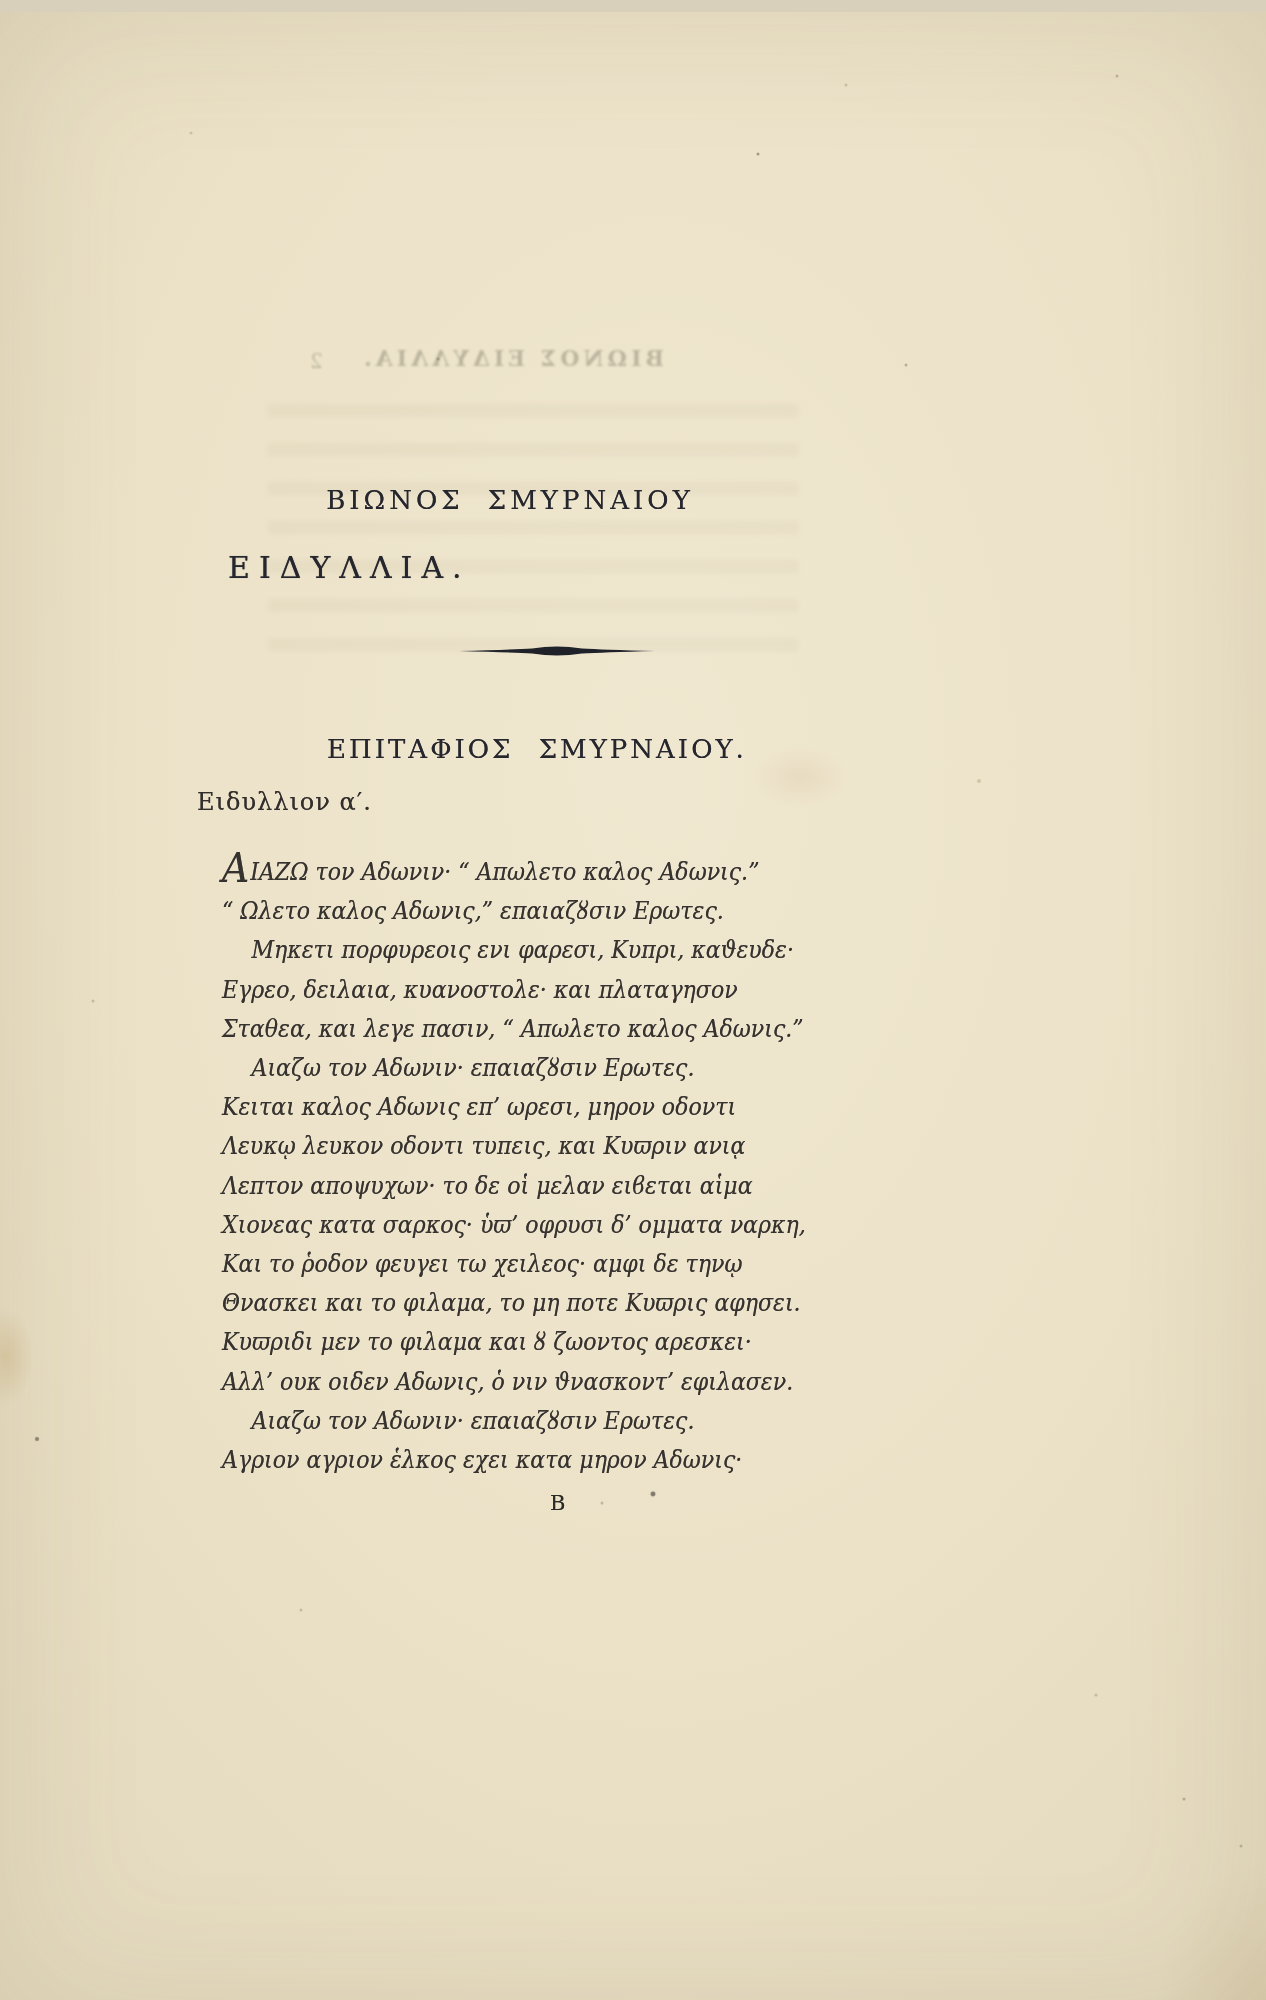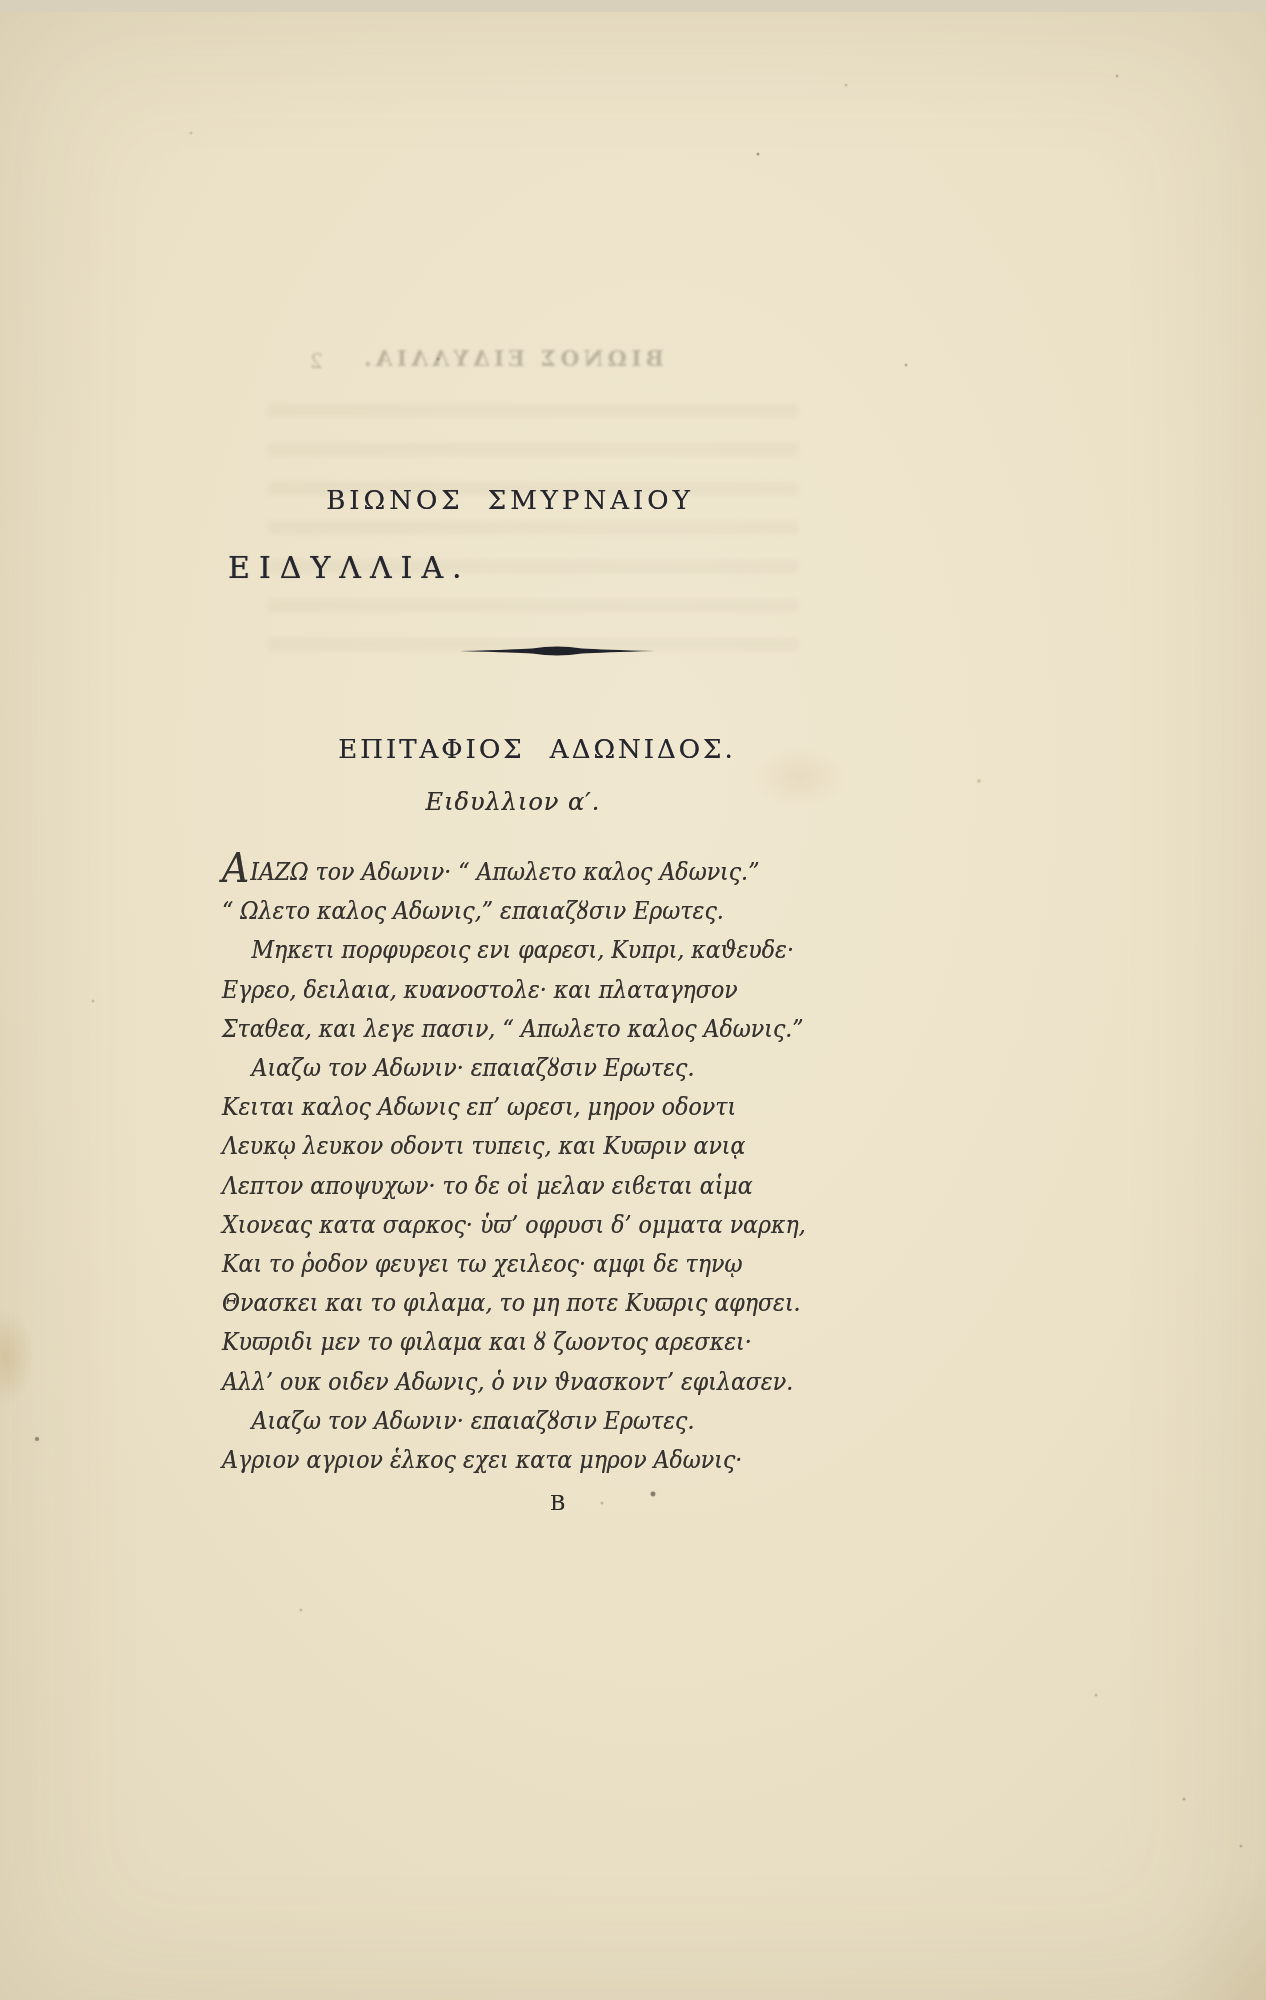--- a/index.html
+++ b/index.html
@@ -66,22 +66,20 @@
   .sec-heading{
     position:absolute; top:722px; left:6px; width:100%;
     text-align:center;
     font-size:26px; letter-spacing:3px; word-spacing:14px;
     color:#26262e;
     text-shadow:0 0 0.6px rgba(38,38,46,0.75);
     white-space:nowrap;
   }
   .sec-sub{
     position:absolute; top:776px; left:-18px; width:100%;
-    text-align:center;
-    font-style:italic;
     font-size:24px; letter-spacing:1px;
     color:#312e2c;
     text-shadow:0 0 0.5px rgba(45,42,38,0.7);
     white-space:nowrap;
   }
 
   .poem{
     position:absolute; top:841px; left:7px; width:620px;
     font-style:italic;
     font-size:24px; line-height:39.2px;
@@ -142,21 +140,21 @@
 
     <div class="t1">ΒΙΩΝΟΣ ΣΜΥΡΝΑΙΟΥ</div>
 
     <div class="t2">ΕΙΔΥΛΛΙΑ.</div>
 
     <svg class="divider" width="200" height="16" viewBox="0 0 200 16">
       <path d="M2 8 Q55 6.6 75 5.4 Q100 1.6 125 5.4 Q145 6.6 198 8
                Q145 9.4 125 10.6 Q100 14.4 75 10.6 Q55 9.4 2 8 Z" fill="#20222a"></path>
     </svg>
 
-    <div class="sec-heading">ΕΠΙΤΑΦΙΟΣ ΑΔΩΝΙΔΟΣ.</div>
+    <div class="sec-heading">ΕΠΙΤΑΦΙΟΣ ΣΜΥΡΝΑΙΟΥ.</div>
 
     <div class="sec-sub">Ειδυλλιον α′.</div>
 
     <div class="poem">
       <p><span class="initial">Α</span><span>ΙΑΖΩ τον Αδωνιν· “ Απωλετο καλος Αδωνις.”</span></p>
       <p>“ Ωλετο καλος Αδωνις,” επαιαζȣσιν Ερωτες.</p>
       <p class="indent">Μηκετι πορφυρεοις ενι φαρεσι, Κυπρι, καϑευδε·</p>
       <p>Εγρεο, δειλαια, κυανοστολε· και πλαταγησον</p>
       <p>Σταθεα, και λεγε πασιν, “ Απωλετο καλος Αδωνις.”</p>
       <p class="indent">Αιαζω τον Αδωνιν· επαιαζȣσιν Ερωτες.</p>

